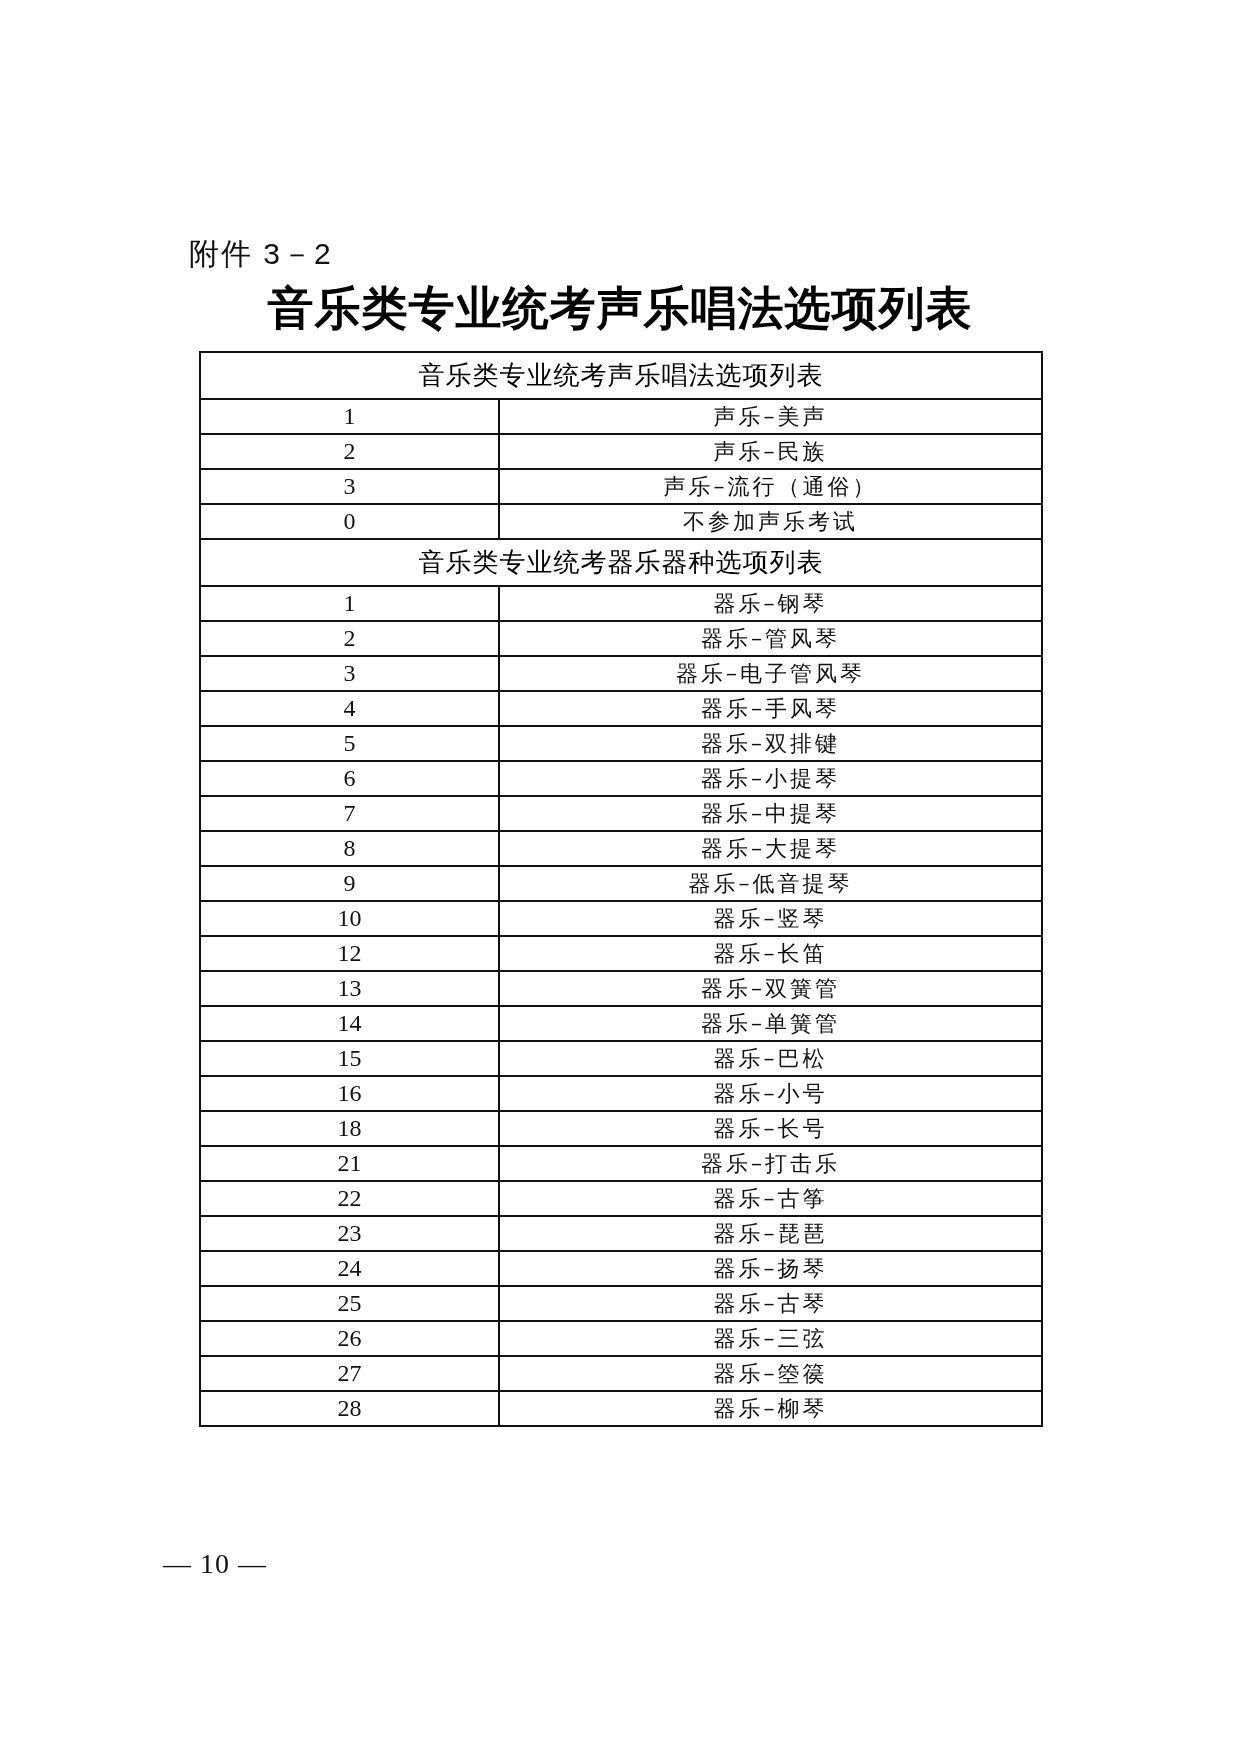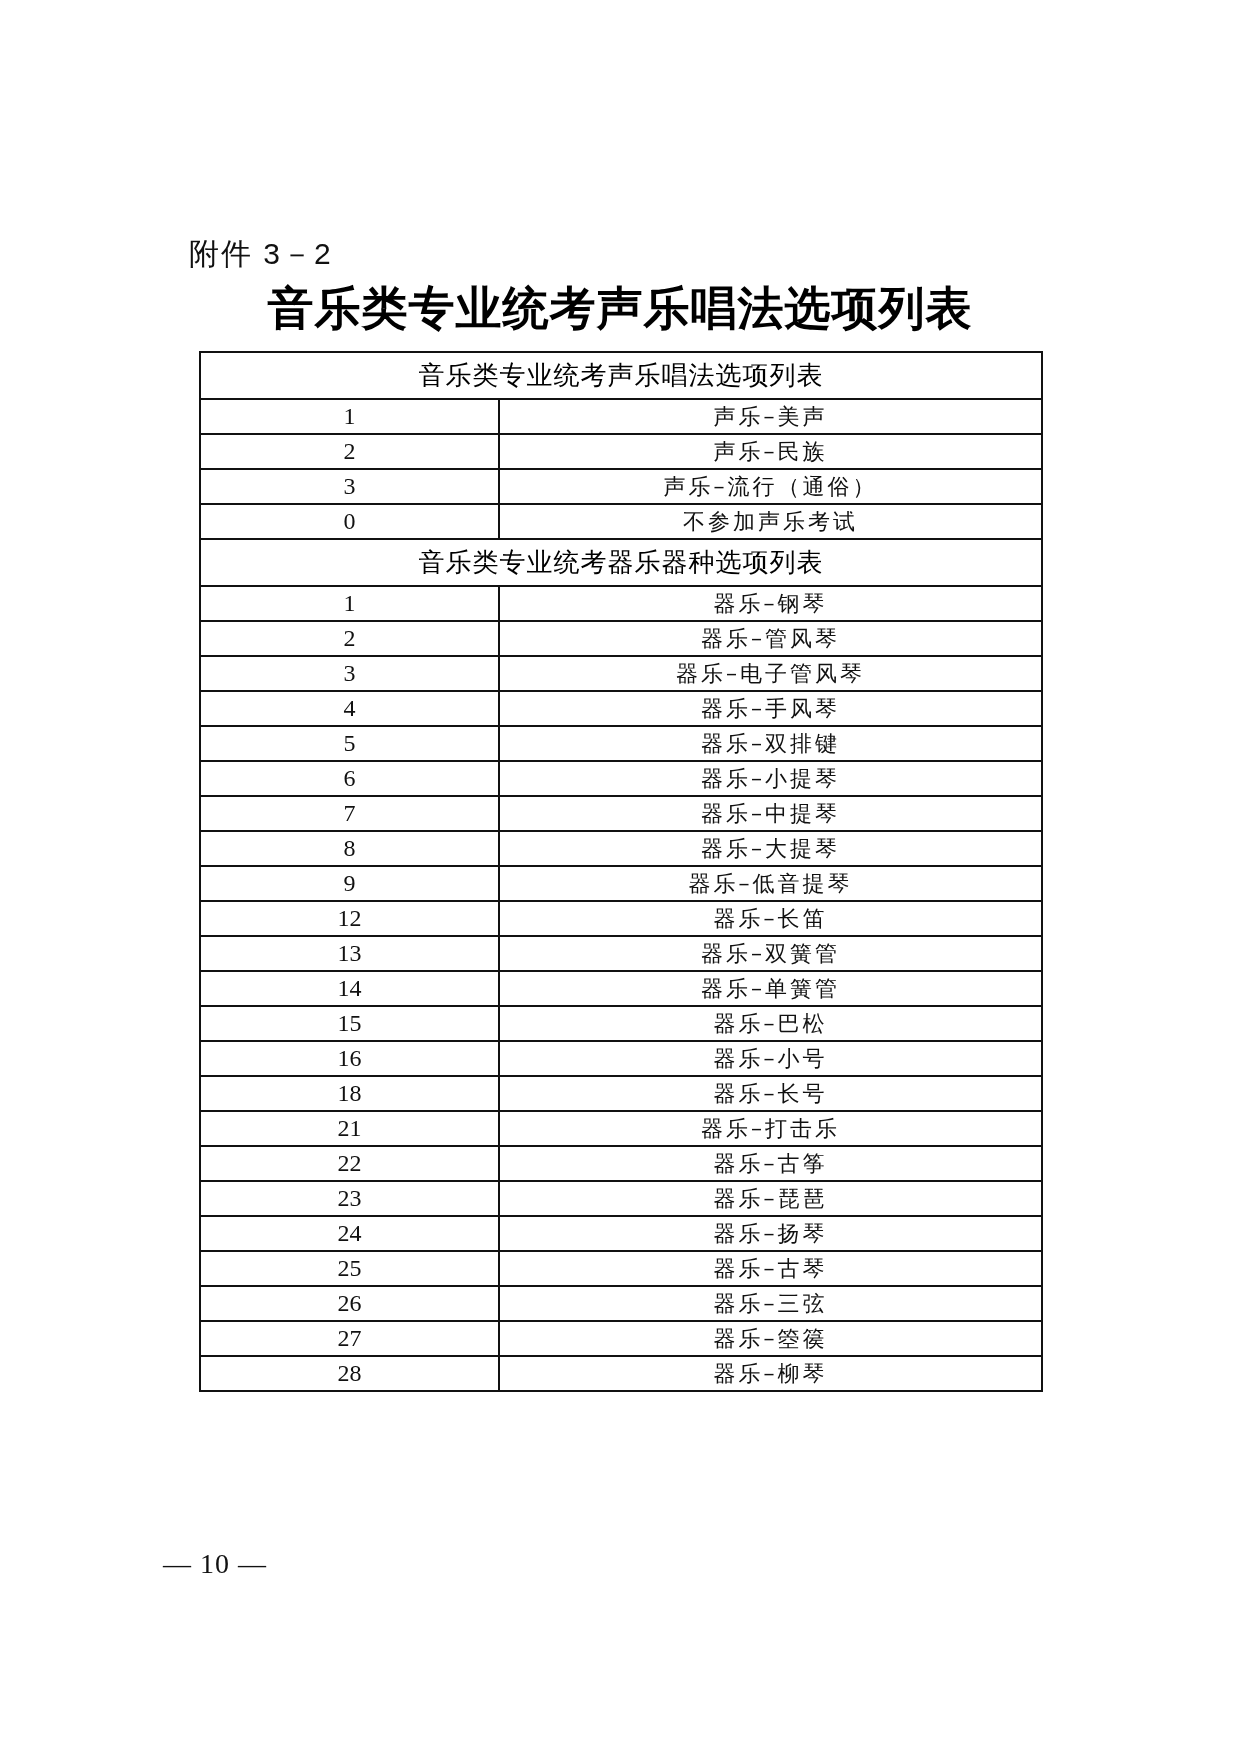--- a/index.html
+++ b/index.html
@@ -154,20 +154,24 @@
       </tr>
       <tr class="data-row">
         <td class="num">8</td>
         <td class="name">器乐–大提琴</td>
       </tr>
       <tr class="data-row">
         <td class="num">9</td>
         <td class="name">器乐–低音提琴</td>
       </tr>
       <tr class="data-row">
+        <td class="num">10</td>
+        <td class="name">器乐–竖琴</td>
+      </tr>
+      <tr class="data-row">
         <td class="num">12</td>
         <td class="name">器乐–长笛</td>
       </tr>
       <tr class="data-row">
         <td class="num">13</td>
         <td class="name">器乐–双簧管</td>
       </tr>
       <tr class="data-row">
         <td class="num">14</td>
         <td class="name">器乐–单簧管</td>

